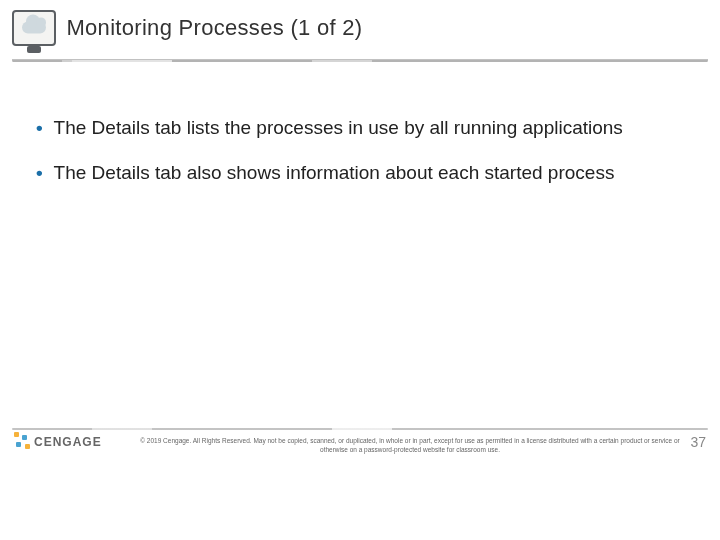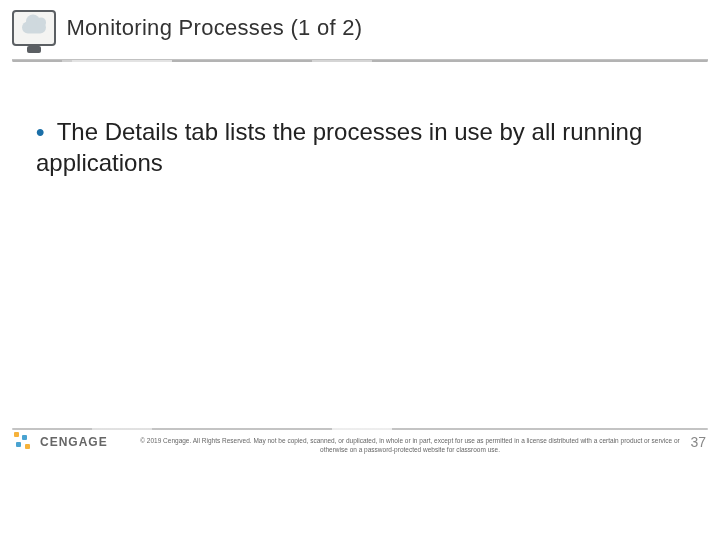--- a/index.html
+++ b/index.html
@@ -21,28 +21,28 @@
   }
   .icon-frame .cloud::before { width:14px; height:14px; left:4px; top:-7px; }
   .icon-frame .cloud::after  { width:10px; height:10px; left:14px; top:-4px; }
   .title { display:inline-block; vertical-align:middle; font-size:22px; color:#333; letter-spacing:0.3px; }
   .header-rule { position:absolute; left:12px; right:12px; bottom:-2px; height:3px;
     background: repeating-linear-gradient(90deg,#444 0,#444 50px,#888 50px,#888 60px,#bbb 60px,#bbb 160px,#444 160px,#444 300px,#999 300px,#999 360px,#444 360px,#444 700px);
     opacity:0.4; border-radius:2px;
   }
   .header-rule::after { content:""; position:absolute; inset:0; border-top:1px solid #666; }
   .body { padding: 56px 40px 0 36px; }
-  .bullet { font-size:24px; color:#222; margin: 0 0 20px 0; line-height:1.3; }
+  .bullet { font-size:19px; color:#222; margin: 0 0 20px 0; line-height:1.3; }
   .bullet .dot { color:#1b6fa8; font-weight:bold; margin-right:6px; }
   .footer { position:absolute; left:0; right:0; bottom:10px; }
   .footer-rule { position:absolute; left:12px; right:12px; top:-30px; height:2px;
     background: repeating-linear-gradient(90deg,#555 0,#555 80px,#aaa 80px,#aaa 140px,#555 140px,#555 320px,#ccc 320px,#ccc 380px,#555 380px,#555 700px);
     opacity:0.35; border-radius:2px;
   }
-  .logo { position:absolute; left:14px; bottom:6px; display:flex; align-items:center; gap:6px; }
+  .logo { position:absolute; left:14px; bottom:6px; display:flex; align-items:center; }
   .logo-mark { position:relative; width:20px; height:20px; }
   .logo-mark span { position:absolute; width:5px; height:5px; background:#f6b23b; border-radius:1px; }
   .logo-mark span:nth-child(1){ left:0; top:0; }
   .logo-mark span:nth-child(2){ left:8px; top:3px; background:#4aa3d1; }
   .logo-mark span:nth-child(3){ left:2px; top:10px; background:#4aa3d1; }
   .logo-mark span:nth-child(4){ left:11px; top:12px; background:#f6b23b; }
   .logo-text { font-size:12px; letter-spacing:1px; color:#666; font-weight:600; }
   .copyright { position:absolute; left:140px; right:40px; bottom:4px; font-size:6.5px; color:#666; text-align:center; line-height:1.3; }
   .pagenum { position:absolute; right:14px; bottom:8px; font-size:14px; color:#888; }
 </style>
@@ -58,20 +58,24 @@
     </span>
     <span class="title">Monitoring Processes (1 of 2)</span>
     <div class="header-rule"></div>
   </div>
 
   <div class="body">
     <p class="bullet">
       <span class="dot">•</span>
       <span>The Details tab lists the processes in use by all running applications</span>
     </p>
+    <p class="bullet">
+      <span class="dot">•</span>
+      <span>The Details tab also shows information about each started process</span>
+    </p>
   </div>
 
   <div class="footer">
     <div class="footer-rule"></div>
     <div class="logo">
       <div class="logo-mark">
         <span></span>
           <span></span>
           <span></span>
           <span></span>

